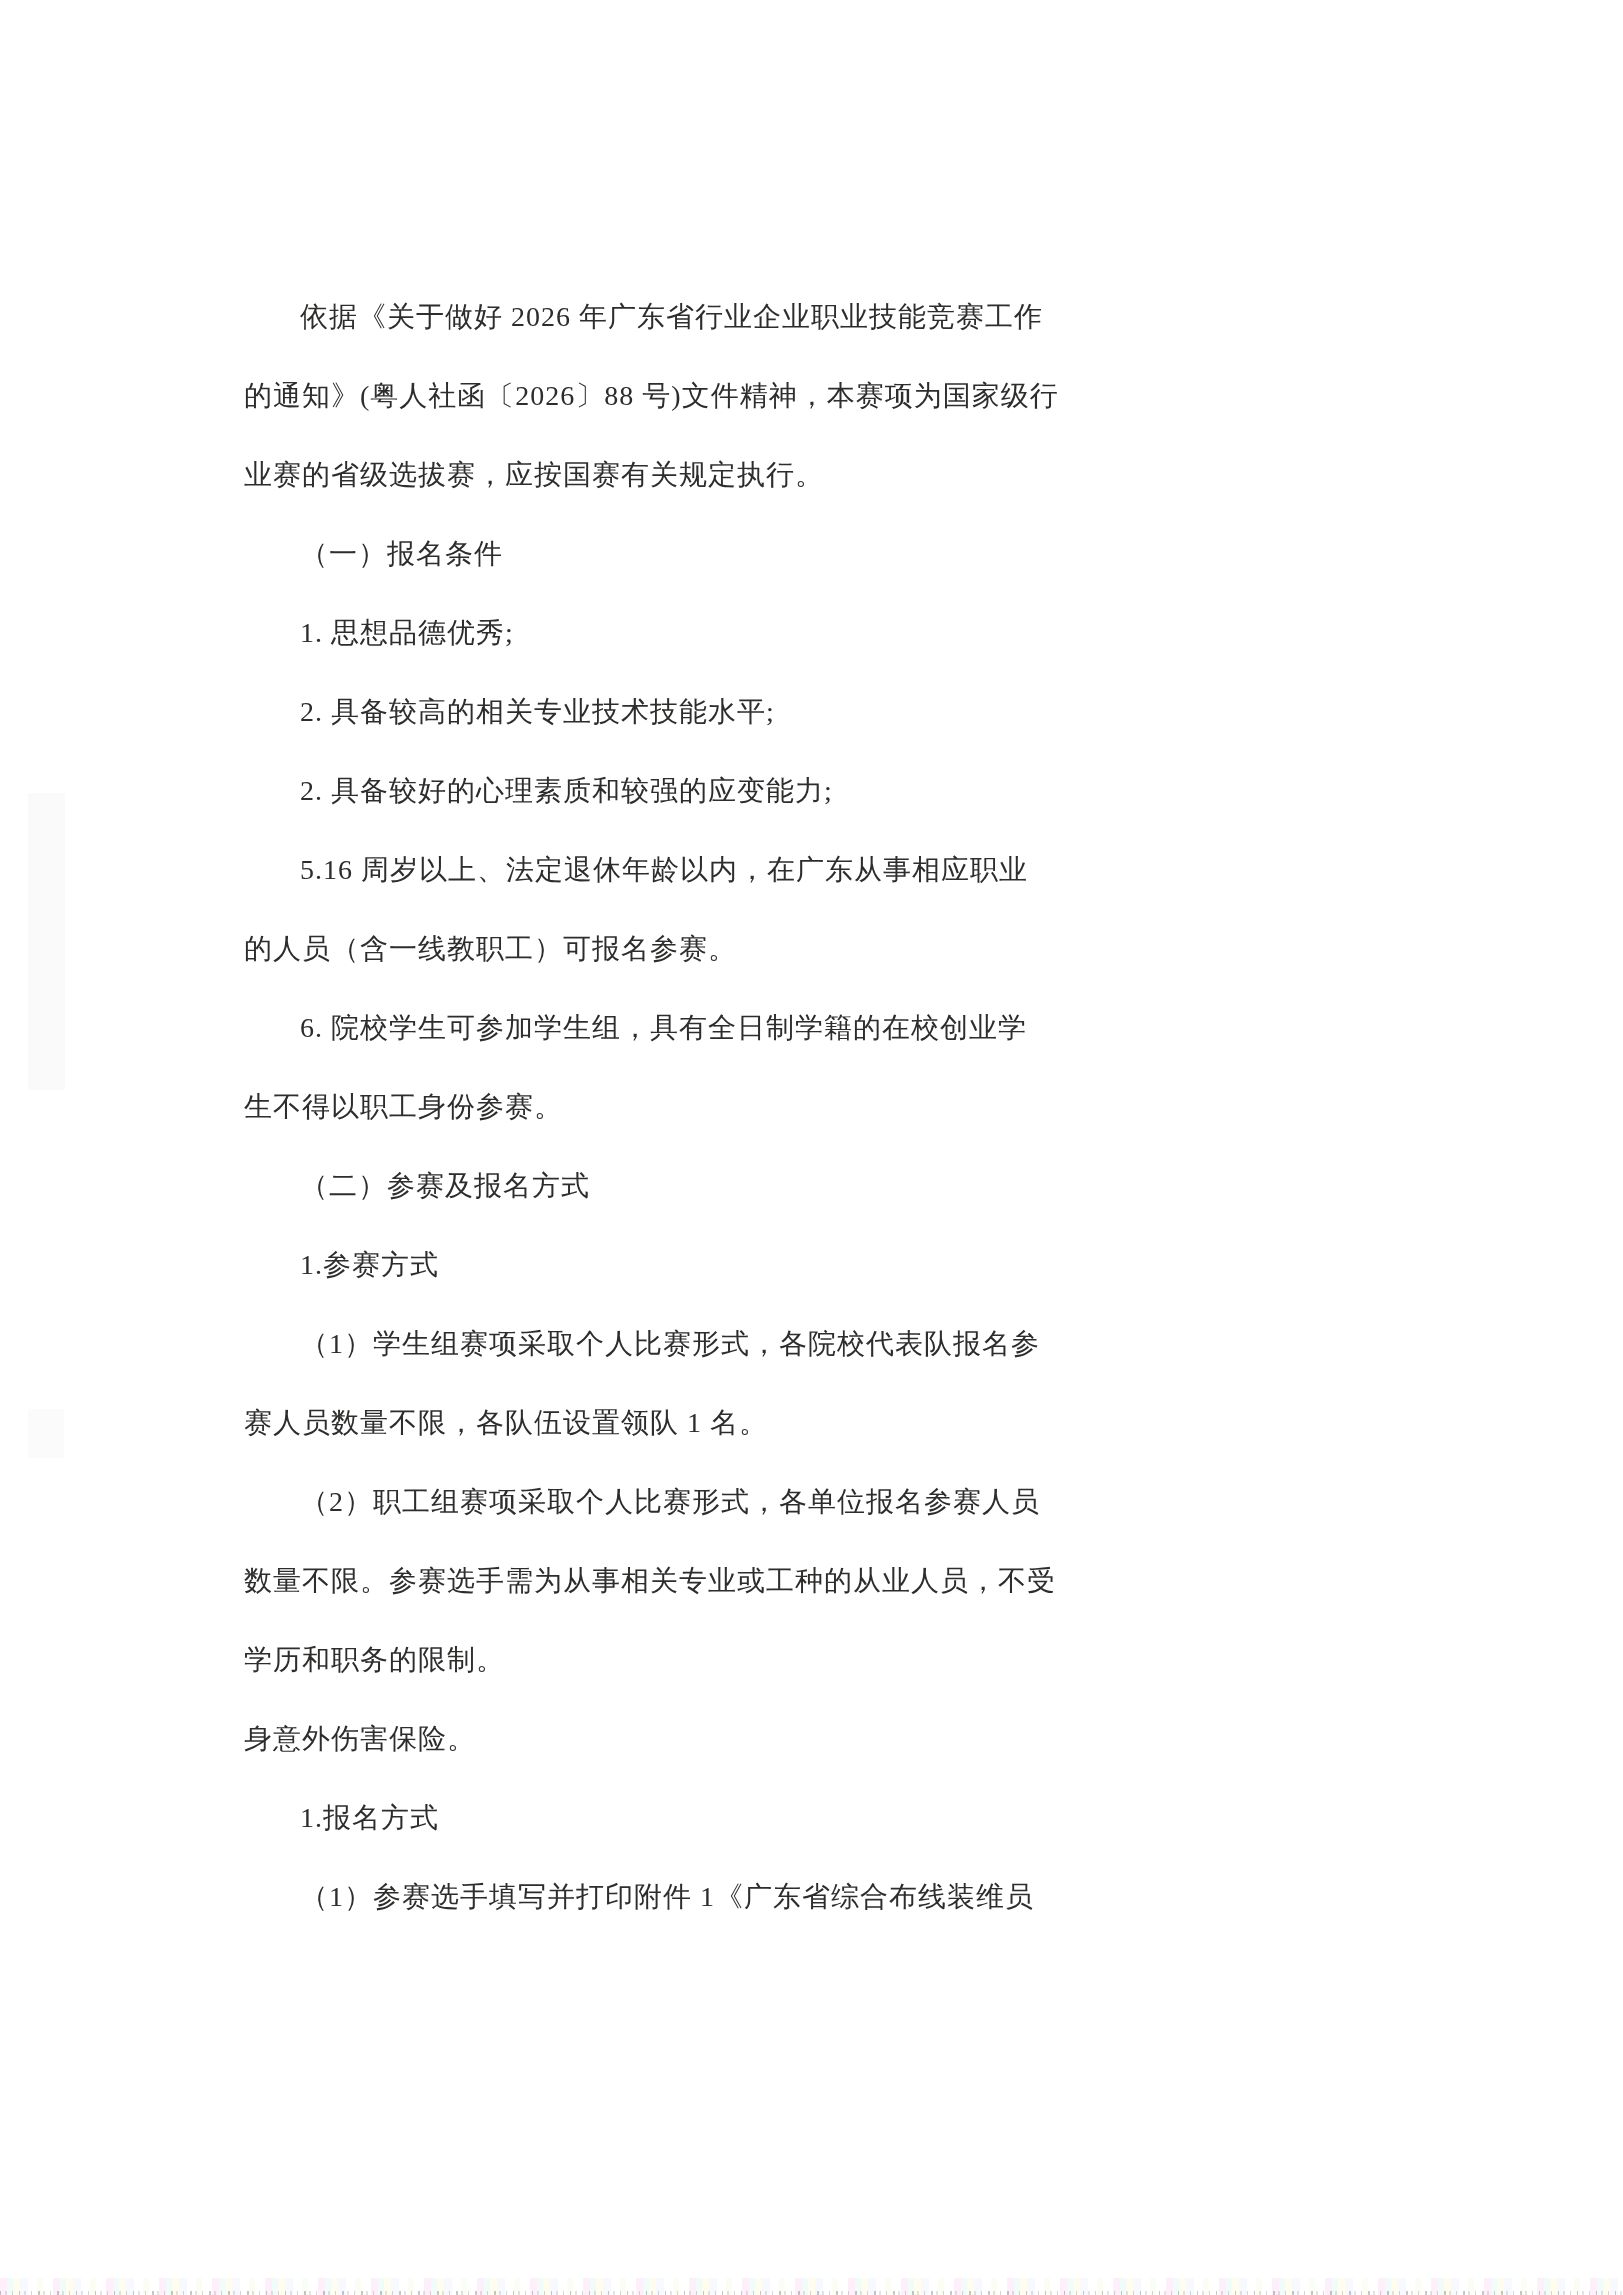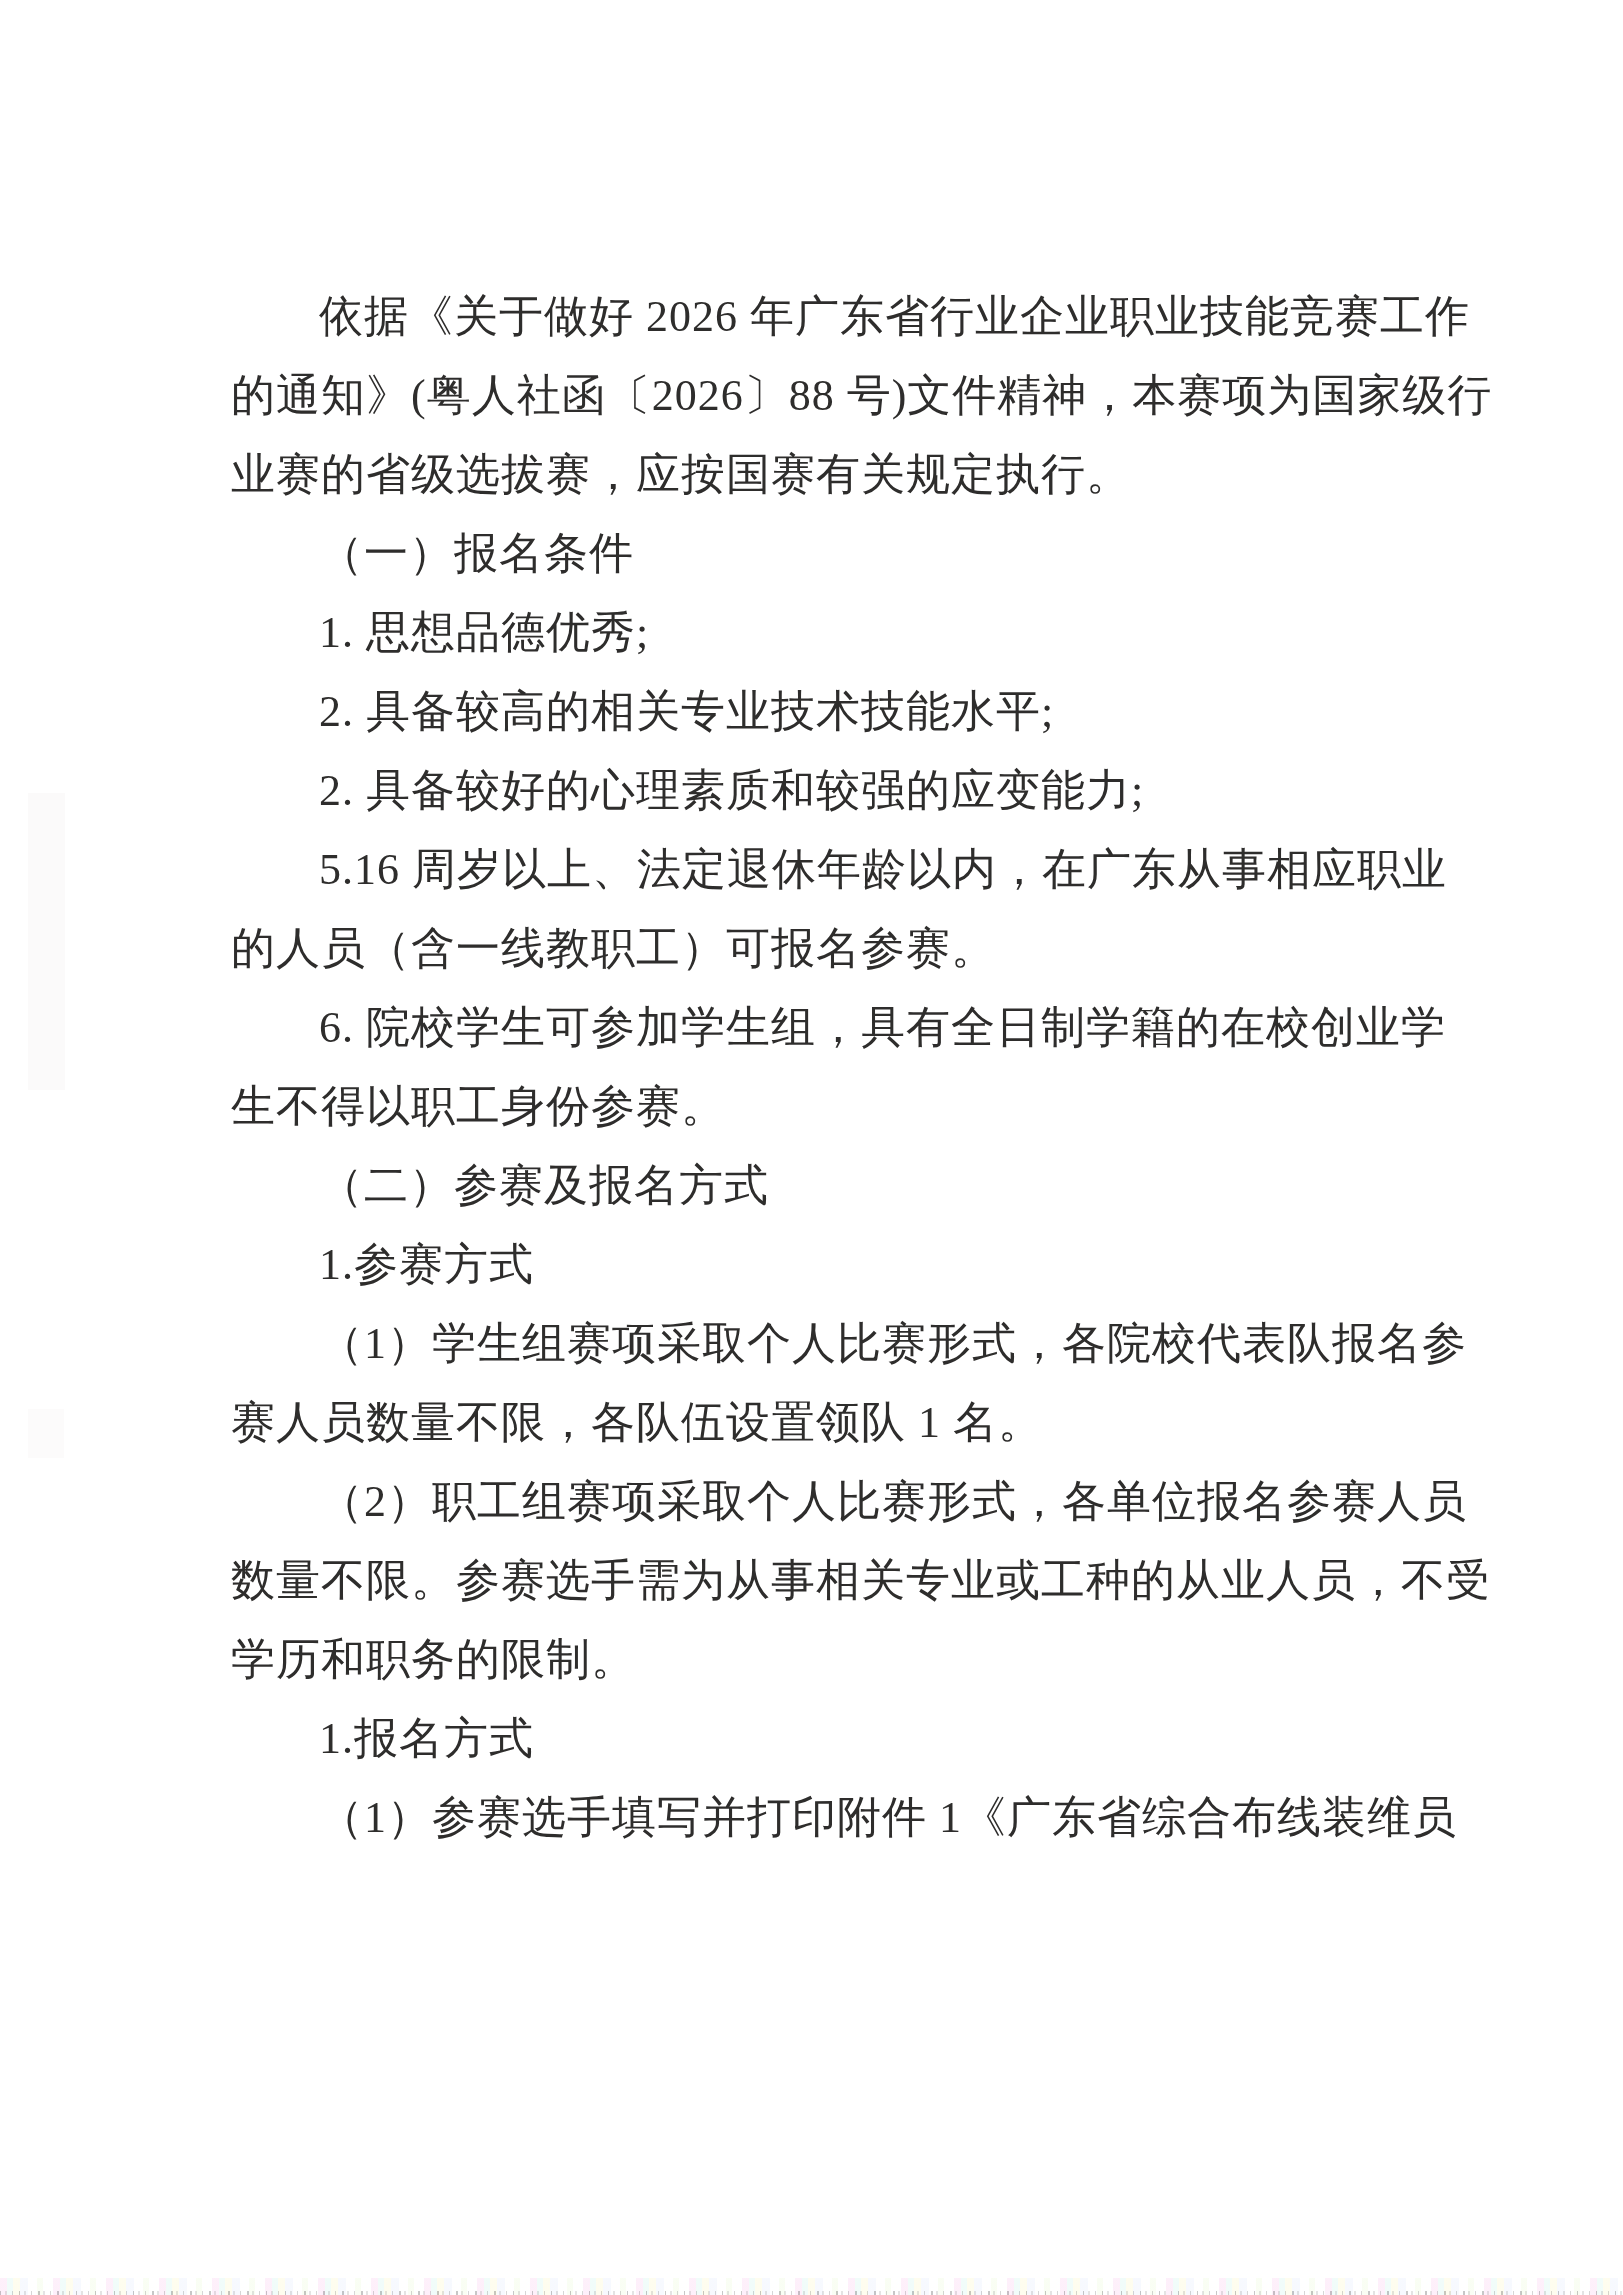--- a/index.html
+++ b/index.html
@@ -10,24 +10,24 @@
   .page {
     position: relative;
     width: 1623px;
     height: 2295px;
     background: #ffffff;
     overflow: hidden;
     font-family: "Liberation Serif", "DejaVu Serif", serif;
   }
   .doc {
     position: absolute;
-    left: 231px;
+    left: 244px;
     top: 277px;
     width: 1207px;
-    font-size: 44px;
+    font-size: 28px;
     line-height: 79px;
     letter-spacing: 1px;
     color: #2e2d2c;
     text-align: left;
     white-space: nowrap;
   }
   .doc .line {
     height: 79px;
   }
   .doc .line.indent {
@@ -94,19 +94,20 @@
       <div class="line">的人员（含一线教职工）可报名参赛。</div>
       <div class="line indent">6. 院校学生可参加学生组，具有全日制学籍的在校创业学</div>
       <div class="line">生不得以职工身份参赛。</div>
       <div class="line indent">（二）参赛及报名方式</div>
       <div class="line indent">1.参赛方式</div>
       <div class="line indent">（1）学生组赛项采取个人比赛形式，各院校代表队报名参</div>
       <div class="line">赛人员数量不限，各队伍设置领队 1 名。</div>
       <div class="line indent">（2）职工组赛项采取个人比赛形式，各单位报名参赛人员</div>
       <div class="line">数量不限。参赛选手需为从事相关专业或工种的从业人员，不受</div>
       <div class="line">学历和职务的限制。</div>
+      <div class="line">身意外伤害保险。</div>
       <div class="line indent">1.报名方式</div>
       <div class="line indent">（1）参赛选手填写并打印附件 1《广东省综合布线装维员</div>
     </div>
   <div class="noise"></div>
   <div class="noise-edge"></div>
 </div>
 
 
 </body></html>

